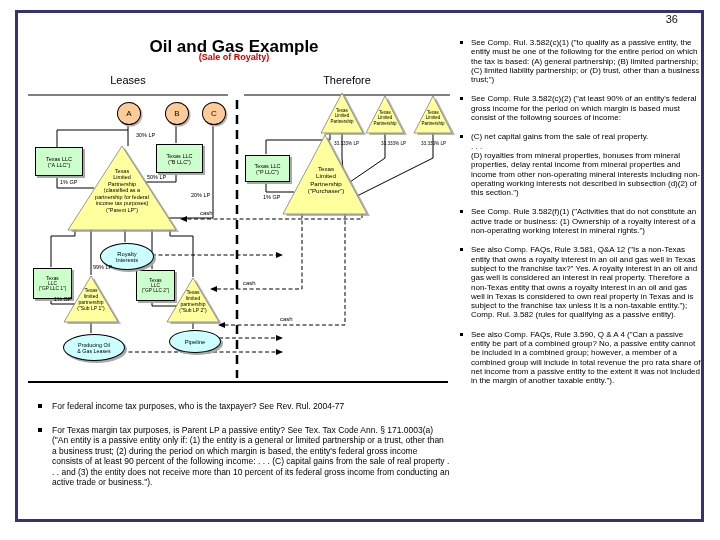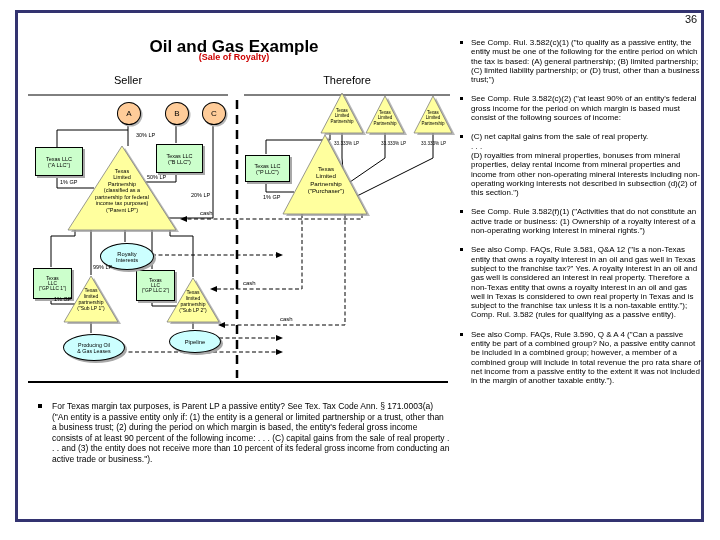--- a/index.html
+++ b/index.html
@@ -3,21 +3,21 @@
 <meta charset="utf-8">
 <style>
   html,body{margin:0;padding:0;background:#fff;}
   .slide{position:relative;width:720px;height:540px;background:#ffffff;
          font-family:"Liberation Sans",sans-serif;color:#000;overflow:hidden;}
   .frame{position:absolute;left:15px;top:10px;width:689px;height:512px;
          border:3px solid #333370;box-sizing:border-box;}
   .abs{position:absolute;}
   .pre{white-space:pre-line;}
   .ctr{text-align:center;}
-  .slide-number{position:absolute;left:676px;top:13px;width:30px;font-size:11px;color:#111;text-align:center;}
+  .slide-number{position:absolute;left:648px;top:13px;width:30px;font-size:11px;color:#111;text-align:right;}
   .dg-title{left:118px;top:37px;width:232px;font-size:17px;font-weight:bold;}
   .dg-subtitle{left:118px;top:52px;width:232px;font-size:9px;font-weight:bold;color:#cc0000;}
   .side-label{top:74px;font-size:11px;}
   .owner{width:22px;height:21px;border:1px solid #000;border-radius:50%;background:#ffcc99;
          display:flex;align-items:center;justify-content:center;font-size:8px;box-shadow:1.5px 1.5px 0 #b5b5b5;}
   .gbox{background:#ccffcc;border:1px solid #000;box-shadow:2px 2px 0 #a8a8a8;
         display:flex;align-items:center;justify-content:center;text-align:center;}
   .ell{background:#ccffff;border:1px solid #000;border-radius:50%;box-shadow:2px 2px 0 #a8a8a8;
        display:flex;align-items:center;justify-content:center;text-align:center;}
   .tri-text{text-align:center;line-height:1.18;}
@@ -85,21 +85,21 @@
       <polygon points="193,278 167,322 219,322"></polygon>
       <polygon points="325,135 283,214 367,214"></polygon>
       <polygon points="342,93 321,133 363,133"></polygon>
       <polygon points="385,96 366,133 404,133"></polygon>
       <polygon points="433,96 414,133 452,133"></polygon>
     </g>
   </svg>
 
   <div class="abs ctr dg-title">Oil and Gas Example</div>
   <div class="abs ctr dg-subtitle">(Sale of Royalty)</div>
-  <div class="abs ctr side-label" style="left:28px;width:200px;">Seller</div>
+  <div class="abs ctr side-label" style="left:28px;width:200px;">Leases</div>
   <div class="abs ctr side-label" style="left:244px;width:206px;">Therefore</div>
 
   <div class="abs owner" style="left:117px;top:102px;">A</div>
   <div class="abs owner" style="left:165px;top:102px;">B</div>
   <div class="abs owner" style="left:202px;top:102px;">C</div>
 
   <div class="abs gbox pre" style="left:35px;top:147px;width:46px;height:27px;font-size:5.5px;">Texas LLC
 ("A LLC")</div>
   <div class="abs gbox pre" style="left:156px;top:144px;width:45px;height:27px;font-size:5.5px;">Texas LLC
 ("B LLC")</div>
@@ -186,16 +186,20 @@
       </div>
     <div class="rb">
         <span class="mk"></span>
         <div class="rb-text pre">See also Comp. FAQs, Rule 3.590, Q &amp; A 4 ("Can a passive entity be part of a combined group?  No, a passive entity cannot be included in a combined group; however, a member of a combined group will include in total revenue the pro rata share of net income from a passive entity to the extent it was not included in the margin of another taxable entity.").</div>
       </div>
   </div>
 
   <div class="bottom-col">
     <div class="bb">
         <span class="mk"></span>
+        <div class="bb-text pre">For federal income tax purposes, who is the taxpayer?  See Rev. Rul. 2004-77</div>
+      </div>
+    <div class="bb">
+        <span class="mk"></span>
         <div class="bb-text pre">For Texas margin tax purposes, is Parent LP a passive entity?  See Tex. Tax Code Ann. § 171.0003(a) ("An entity is a passive entity only if: (1) the entity is a general or limited partnership or a trust, other than a business trust; (2) during the period on which margin is based, the entity's federal gross income consists of at least 90 percent of the following income: . . . (C) capital gains from the sale of real property . . . and (3) the entity does not receive more than 10 percent of its federal gross income from conducting an active trade or business.").</div>
       </div>
   </div>
 </div>
 
 </body></html>

